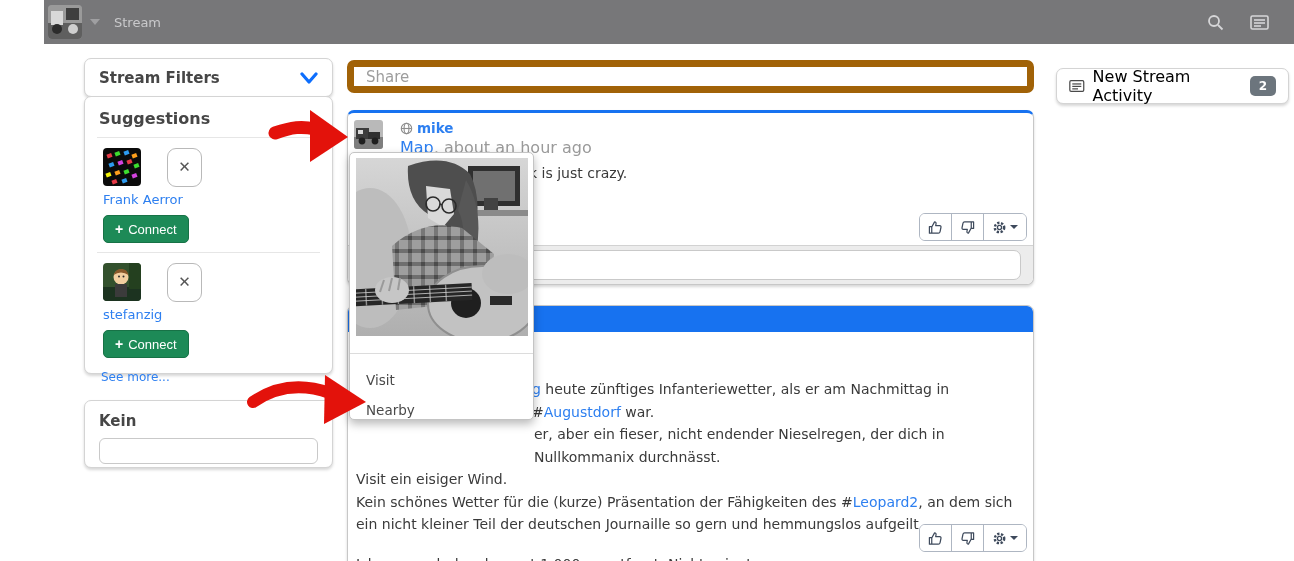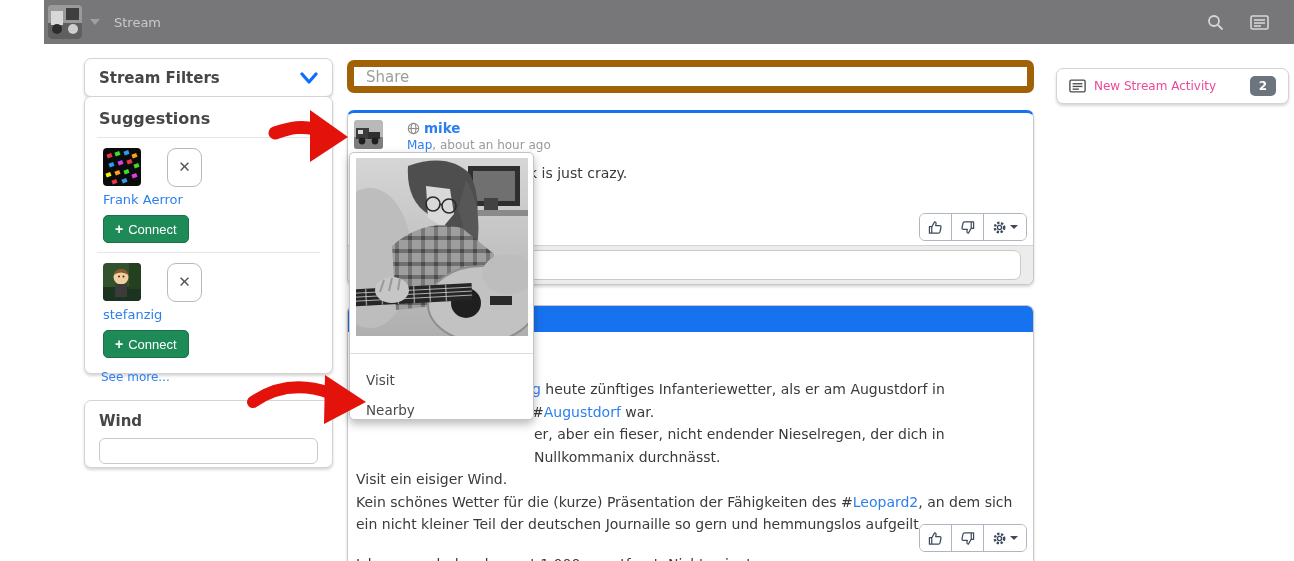--- a/index.html
+++ b/index.html
@@ -53,25 +53,25 @@
   .share-box input{border:none;outline:none;width:100%;font-size:15px;padding:0 12px;color:#3a3a3a;
                    background:transparent;font-family:inherit;}
   .share-box input::placeholder{color:#9d9d9d;}
 
   .post-card{position:absolute;left:303px;width:687px;background:#fff;border:1px solid #c7c7c7;
              border-radius:7px;box-sizing:border-box;box-shadow:0 2px 3px rgba(0,0,0,0.16);}
   .post1{top:110px;height:175px;border-top:3px solid #1772f0;}
   .post2{top:305px;height:300px;overflow:hidden;}
   .post2-bar{height:26px;background:#1772f0;border-radius:5px 5px 0 0;}
 
-  .post-header{position:absolute;left:6px;top:7px;display:flex;gap:24px;}
+  .post-header{position:absolute;left:6px;top:7px;display:flex;gap:17px;}
   .post-avatar{width:29px;height:29px;border-radius:3px;overflow:hidden;}
   .post-author-line{display:flex;align-items:center;gap:4px;font-size:13.5px;}
   .post-author{color:#2d7ff0;font-weight:bold;cursor:pointer;}
-  .post-meta{font-size:12px;color:#9a9a9a;margin-top:2px;}
+  .post-meta{font-size:16px;color:#9a9a9a;margin-top:2px;}
   .post-meta .meta-link{color:#2d7ff0;cursor:pointer;}
 
   .post1-body{position:absolute;left:0;top:48px;width:100%;font-size:14px;color:#3a3a3a;line-height:25px;}
   .frag1{padding-left:184px;}
   .frag2{padding-left:181px;}
 
   .post2-body{margin-top:46px;padding:0 8px;font-size:14px;color:#3a3a3a;line-height:22.5px;}
   .p2l1{padding-left:176px;}
   .p2l2{padding-left:178px;}
   .hash{color:#3a3a3a;}
@@ -96,21 +96,21 @@
          border:1px solid #c4c4c4;border-radius:5px;box-shadow:0 4px 10px rgba(0,0,0,0.28);z-index:20;
          box-sizing:border-box;}
   .popup-photo{position:absolute;left:6px;top:5px;width:172px;height:178px;overflow:hidden;}
   .popup-divider{position:absolute;left:0;top:200px;width:100%;height:1px;background:#dcdcdc;}
   .popup-menu{position:absolute;left:0;top:212px;width:100%;}
   .popup-item{padding:7px 16px;font-size:13.5px;color:#4a4a4a;cursor:pointer;}
 
   
   .activity-panel{left:1012px;top:68px;width:233px;height:36px;display:flex;align-items:center;
                   padding:0 12px;gap:8px;}
-  .activity-label{font-size:12px;color:#ec4899;}
+  .activity-label{font-size:16px;color:#000000;}
   .activity-badge{margin-left:auto;background:#6c757d;color:#fff;font-size:12px;font-weight:bold;
                   border-radius:5px;padding:3px 9px;}
 
   
   .arrows{position:absolute;left:0;top:0;width:1294px;height:561px;z-index:50;pointer-events:none;}
 </style>
 </head>
 <body>
 
 <div class="app">
@@ -228,21 +228,21 @@
       <button class="connect-btn">
         <span class="connect-plus">+</span>
         <span>Connect</span>
       </button>
     </div>
 
     <a class="see-more">See more...</a>
   </div>
 
   <div class="panel tasks">
-    <h3>Wind</h3>
+    <h3>Kein</h3>
     <input type="text" value="" style="">
   </div>
 
   <div class="share-box">
     <input type="text" placeholder="Share" style="">
   </div>
 
   <div class="post-card post1">
     <div class="post-header">
       <div class="post-avatar">
@@ -296,21 +296,21 @@
     </div>
 
     <div class="post1-footer">
       <input type="text" style="">
     </div>
   </div>
 
   <div class="post-card post2">
     <div class="post2-bar"></div>
     <div class="post2-body">
-      <div class="p2l1"><span class="taglink">g</span><span> heute zünftiges Infanteriewetter, als er am Augustdorf in </span><span class="hash">#</span><span class="taglink">Augustdorf</span><span> war.</span></div>
+      <div class="p2l1"><span class="taglink">g</span><span> heute zünftiges Infanteriewetter, als er am Nachmittag in </span><span class="hash">#</span><span class="taglink">Augustdorf</span><span> war.</span></div>
       <div class="p2l2">er, aber ein fieser, nicht endender Nieselregen, der dich in Nullkommanix durchnässt.</div>
       <div>Visit ein eisiger Wind.</div>
       <div><span>Kein schönes Wetter für die (kurze) Präsentation der Fähigkeiten des </span><span class="hash">#</span><span class="taglink">Leopard2</span><span>, an dem sich ein nicht kleiner Teil der deutschen Journaille so gern und hemmungslos aufgeilt.</span></div>
       <div class="blank-line"></div>
       <div>Ich war auch da, aber gut 1.000 m entfernt. Nicht seinetwegen.</div>
     </div>
 
     <div class="btn-group bg2">
       <div class="act-btn">
         <svg width="15" height="15" viewBox="0 0 16 16" fill="none" stroke="#3e4a5c" stroke-width="1.3" stroke-linejoin="round">

